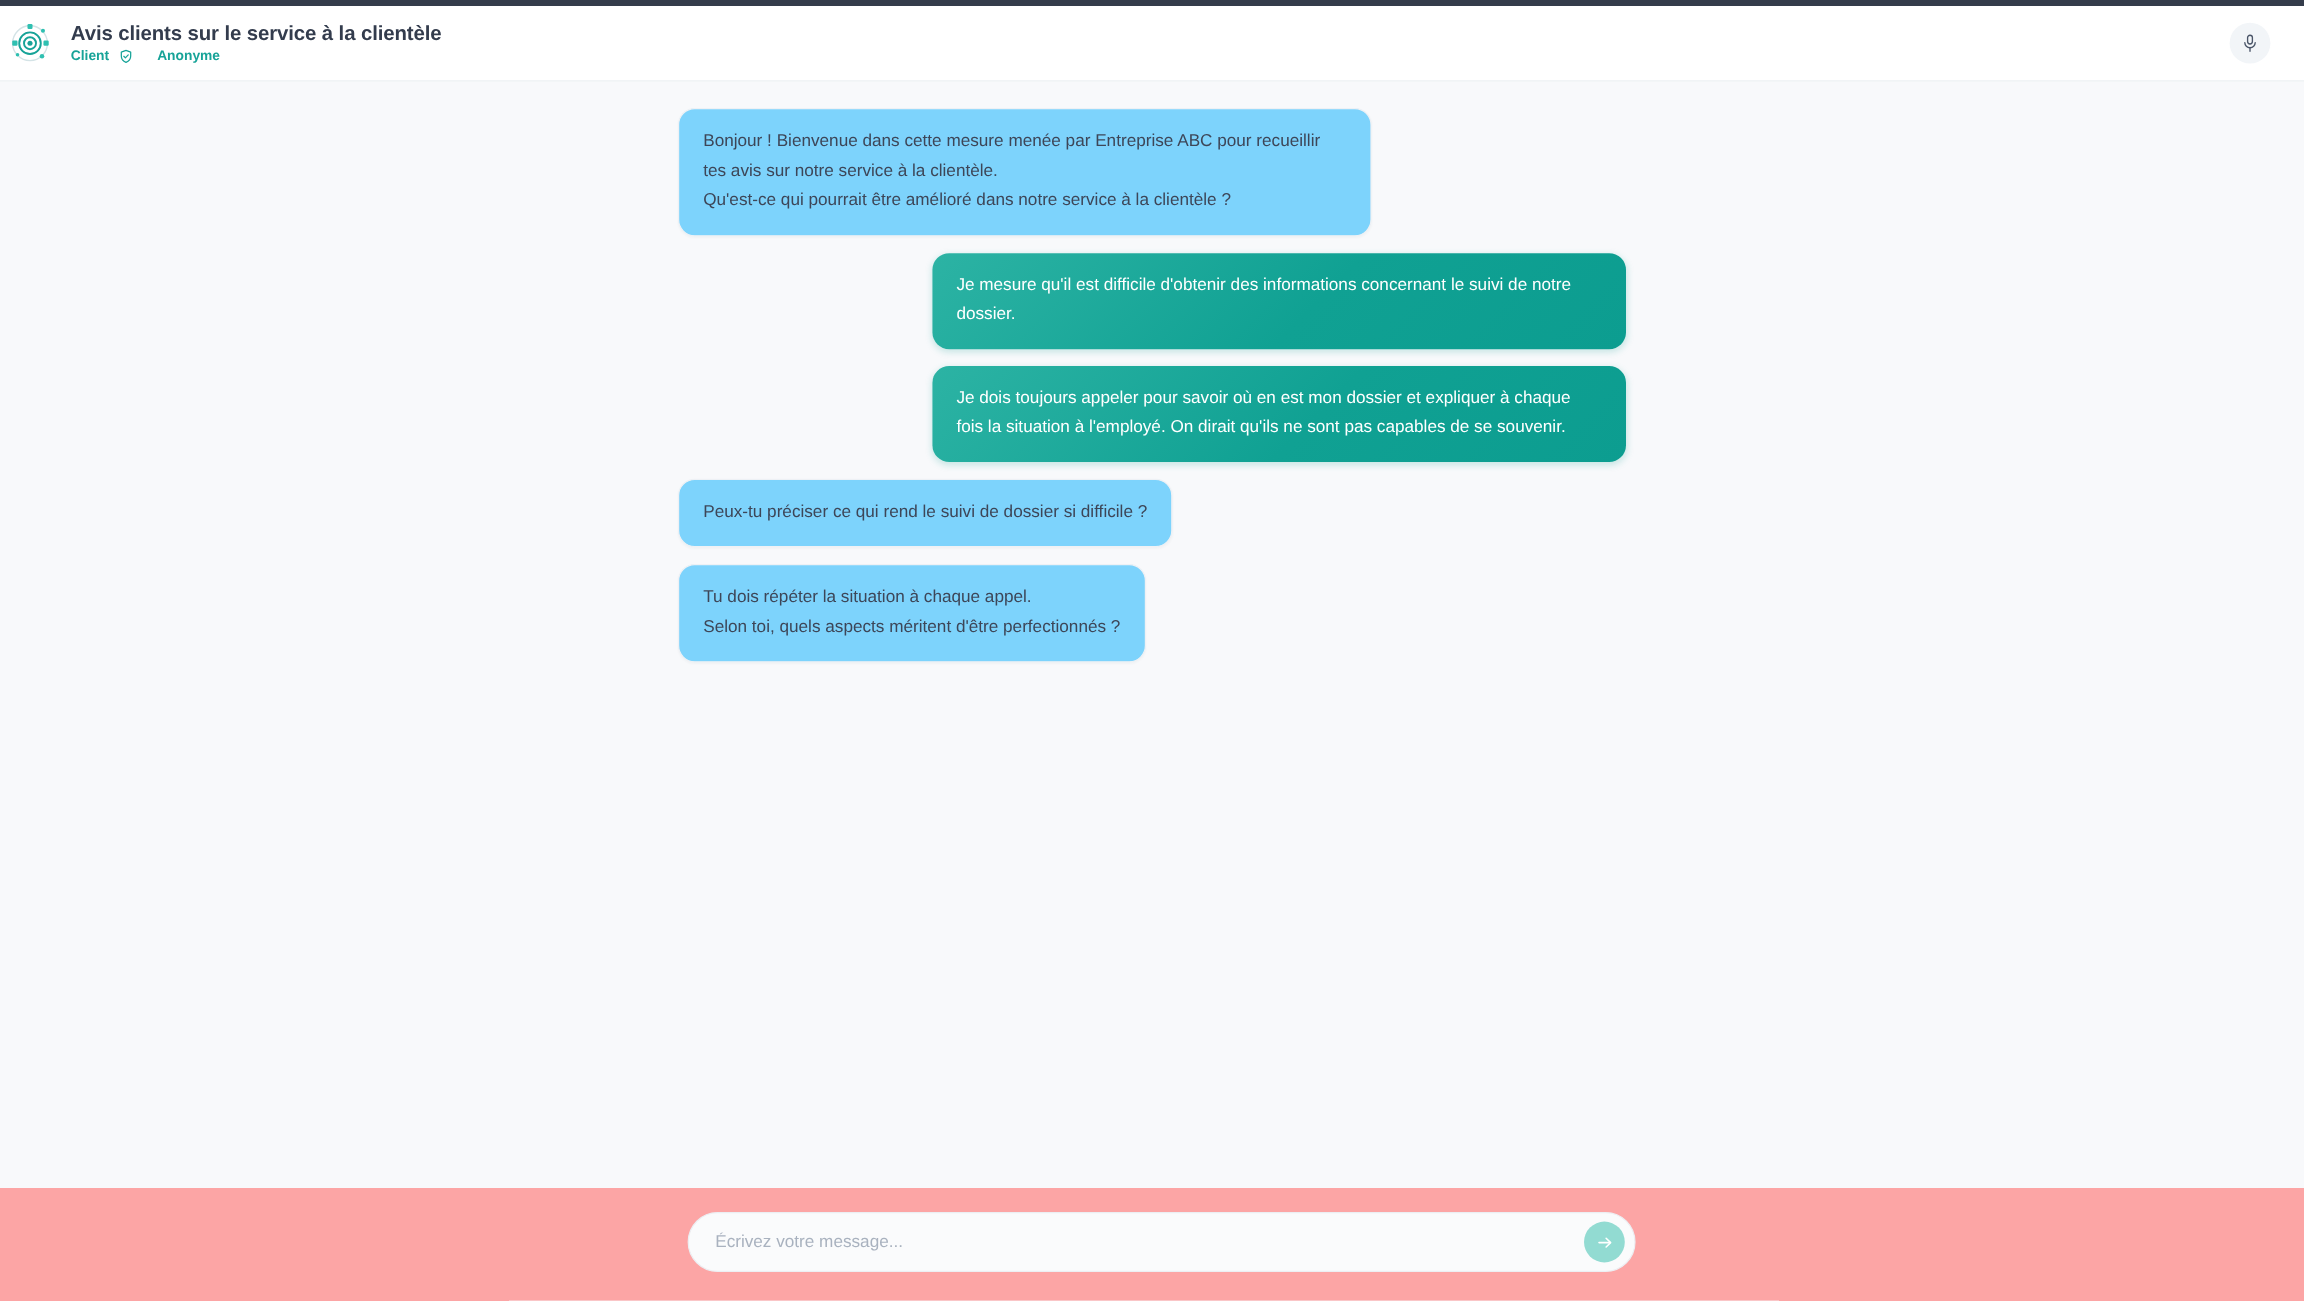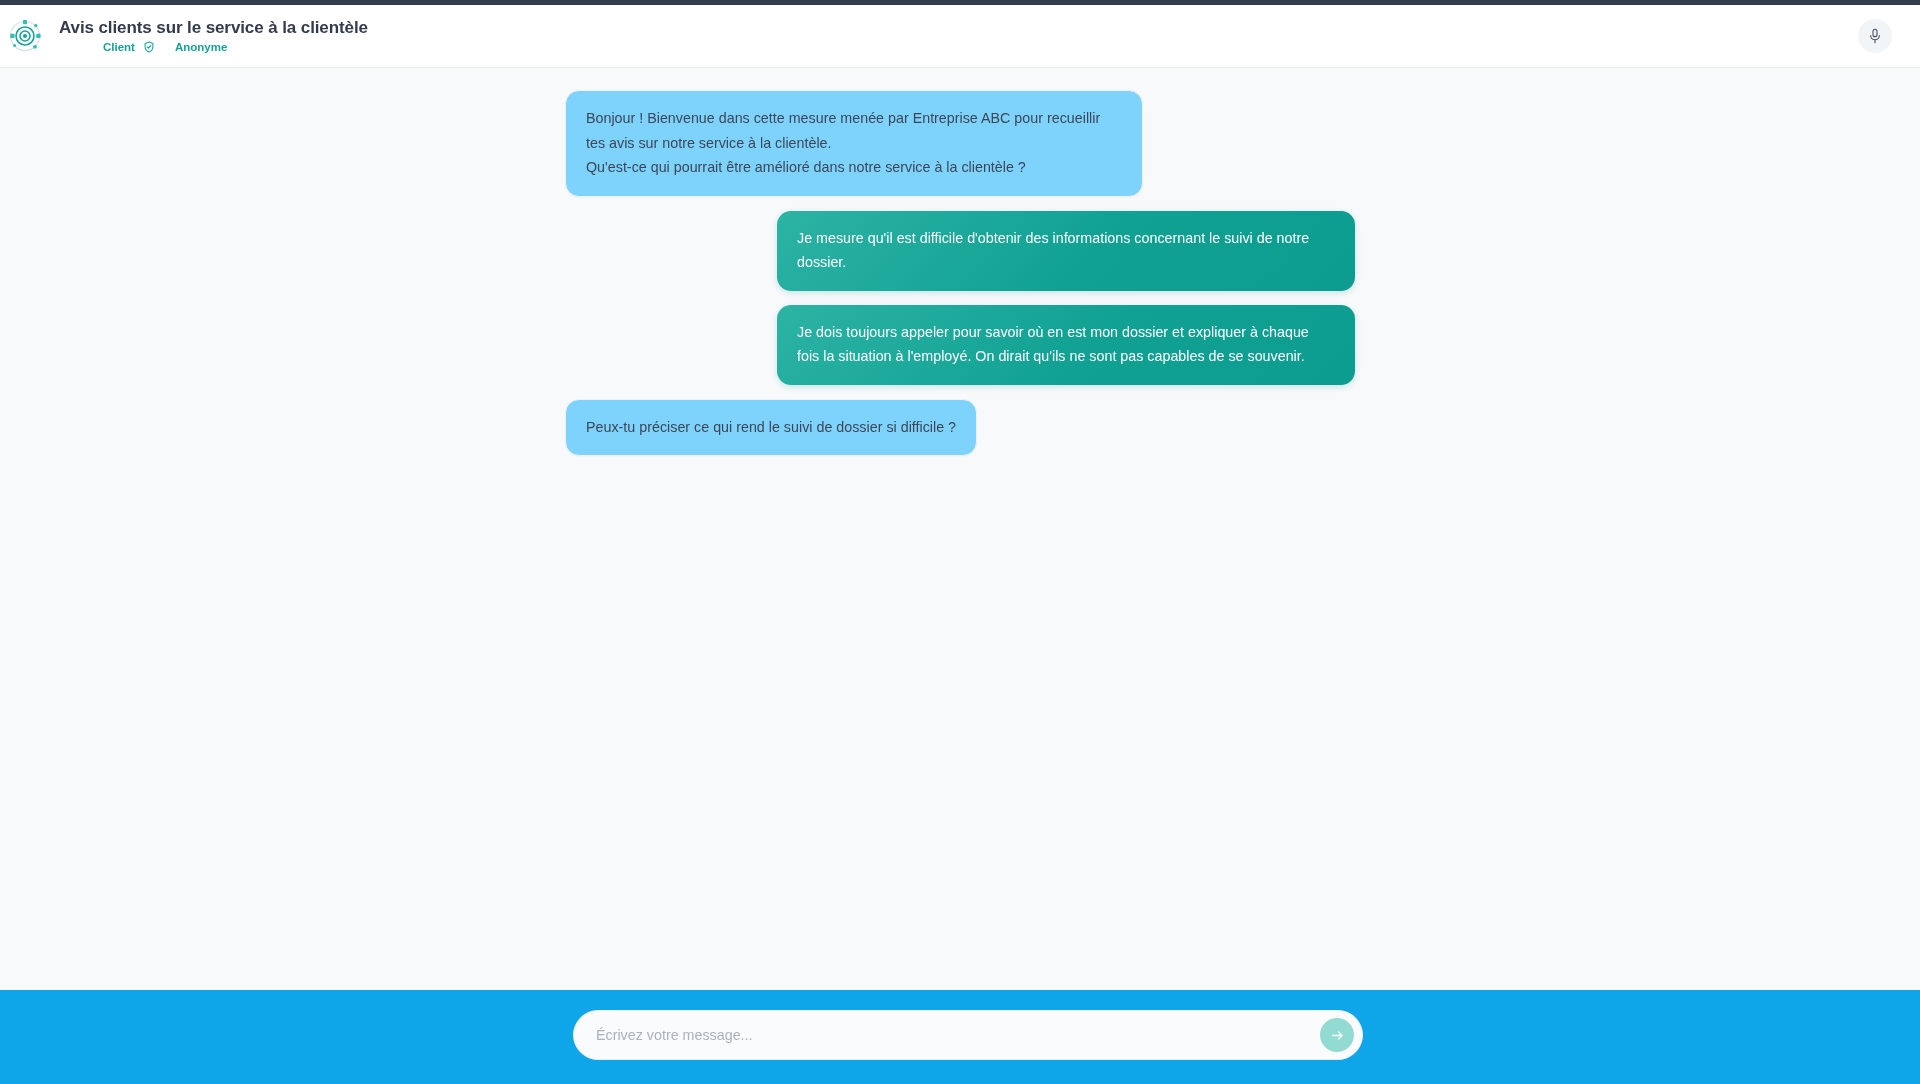--- a/index.html
+++ b/index.html
@@ -74,21 +74,20 @@
   }
 
   .sub-row {
     display: flex;
     align-items: center;
     gap: 8px;
     font-size: 11.5px;
     font-weight: bold;
     color: #17a398;
     line-height: 14px;
-    margin-left: 44px;
   }
 
   .sub-badge {
     display: inline-flex;
     align-items: center;
     gap: 20px;
   }
 
   .shield-ico { width: 12px; height: 12px; display: block; }
 
@@ -149,21 +148,21 @@
   .bubble.user {
     background: linear-gradient(135deg, #2cb3a4 0%, #10a193 55%, #0c9d90 100%);
     color: #ffffff;
     border: none;
     box-shadow: 0 2px 6px rgba(16,161,147,0.22);
   }
 
   
   .composer-wrap {
     flex: 0 0 auto;
-    background: #0ea5e9;
+    background: #fca5a5;
     padding: 20px 0 24px 16px;
   }
 
   .composer {
     width: 790px;
     margin: 0 auto;
     position: relative;
     display: flex;
     align-items: center;
     background: #fafbfc;
@@ -262,20 +261,24 @@
         </div>
         <div class="row user">
           <div class="bubble user">Je mesure qu'il est difficile d'obtenir des informations concernant le suivi de notre dossier.</div>
         </div>
         <div class="row user">
           <div class="bubble user">Je dois toujours appeler pour savoir où en est mon dossier et expliquer à chaque fois la situation à l'employé. On dirait qu'ils ne sont pas capables de se souvenir.</div>
         </div>
         <div class="row bot">
           <div class="bubble bot">Peux-tu préciser ce qui rend le suivi de dossier si difficile ?</div>
         </div>
+        <div class="row bot">
+          <div class="bubble bot">Tu dois répéter la situation à chaque appel.
+Selon toi, quels aspects méritent d'être perfectionnés ?</div>
+        </div>
       </div>
   </div>
 
   <div class="composer-wrap">
     <div class="composer">
       <input type="text" placeholder="Écrivez votre message..." style="">
       <button class="send-btn">
         <span>
           <svg class="send-ico" viewBox="0 0 24 24" aria-hidden="true">
             <line x1="4" y1="12" x2="19" y2="12" stroke="#ffffff" stroke-width="2.1" stroke-linecap="round"></line>

